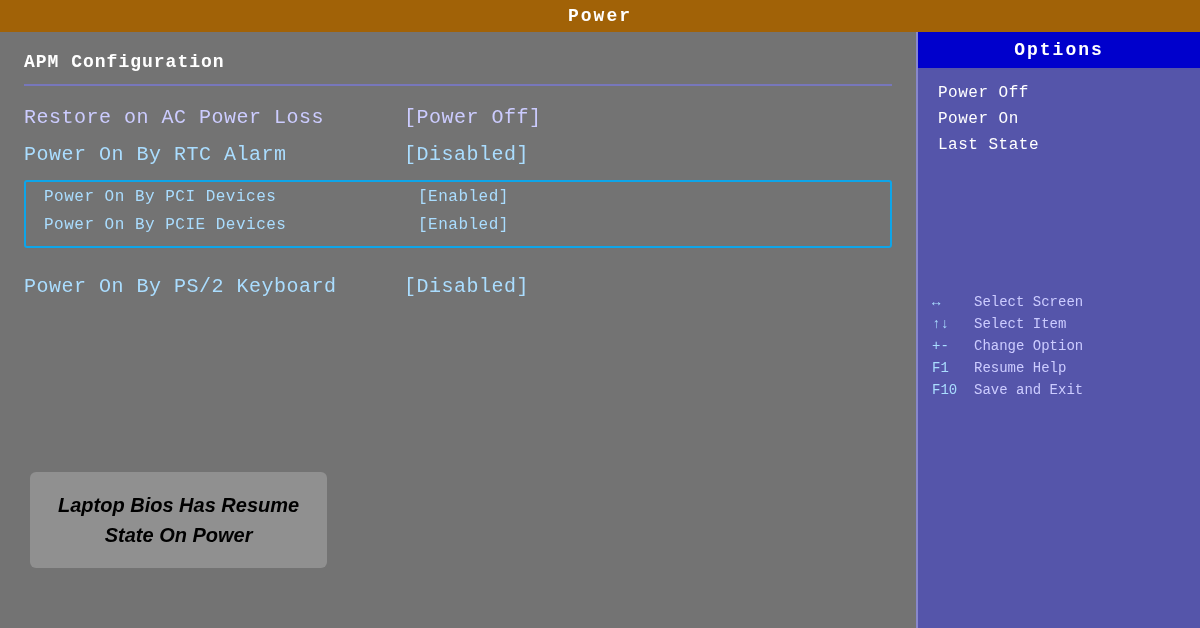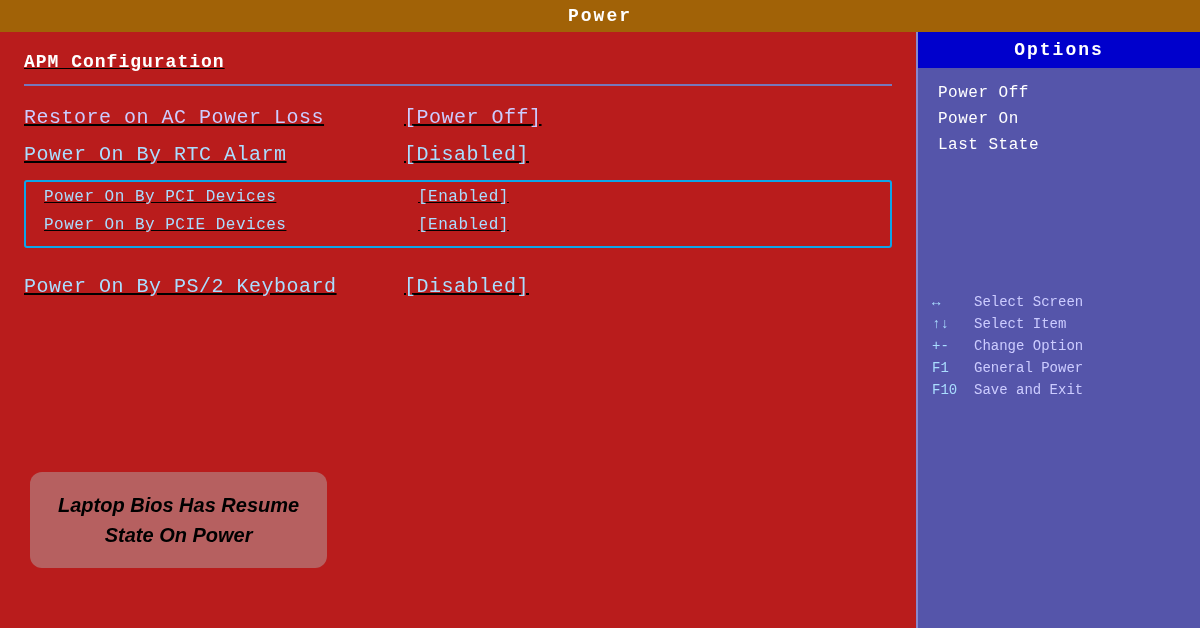--- a/index.html
+++ b/index.html
@@ -29,24 +29,23 @@
     }
 
     .main-content {
       display: flex;
       flex: 1;
       padding: 0;
     }
 
     .left-panel {
       flex: 1;
-      background-color: #b91c1c;
+      background-color: #737373;
       padding: 20px 24px;
       position: relative;
-      text-decoration: underline;
     }
 
     .right-panel {
       width: 284px;
       background-color: #5555aa;
       padding: 0 0 20px 0;
       border-left: 2px solid #8888cc;
     }
 
     .section-title {
@@ -146,21 +145,21 @@
     .keybind-desc {
       color: #ccccff;
     }
 
     .watermark {
       position: absolute;
       bottom: 60px;
       left: 30px;
       background-color: rgba(180, 180, 180, 0.45);
       padding: 18px 28px;
-      border-radius: 12px;
+      border-radius: 6px;
     }
 
     .watermark-text {
       color: #000000;
       font-size: 20px;
       font-weight: bold;
       font-style: italic;
       text-align: center;
       line-height: 1.5;
       font-family: Arial, sans-serif;
@@ -239,21 +238,21 @@
       <div class="keybind-row">
         <span class="keybind-key">↑↓</span>
         <span class="keybind-desc">Select Item</span>
       </div>
       <div class="keybind-row">
         <span class="keybind-key">+-</span>
         <span class="keybind-desc">Change Option</span>
       </div>
       <div class="keybind-row">
         <span class="keybind-key">F1</span>
-        <span class="keybind-desc">General Power</span>
+        <span class="keybind-desc">Resume Help</span>
       </div>
       <div class="keybind-row">
         <span class="keybind-key">F10</span>
         <span class="keybind-desc">Save and Exit</span>
       </div>
     </div>
   </div>
 </div>
 
 </body></html>

